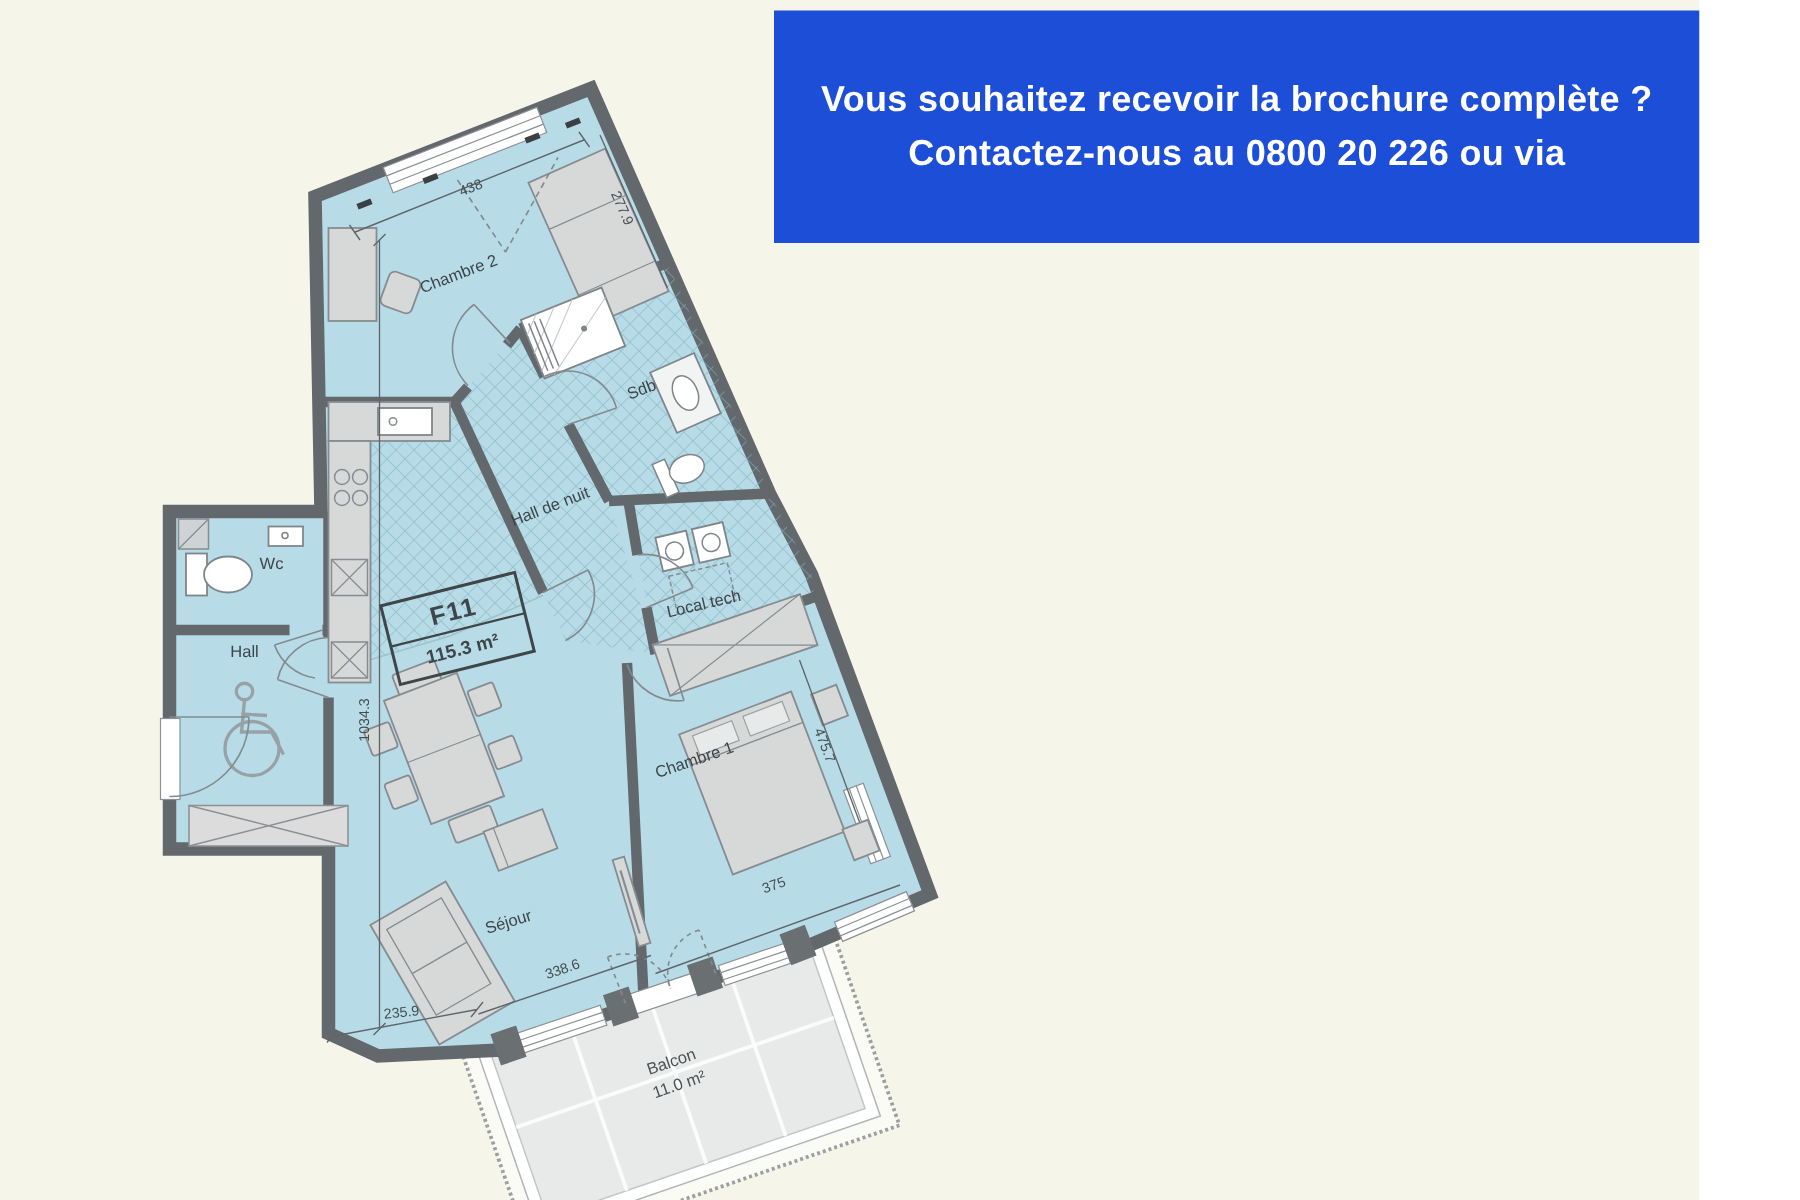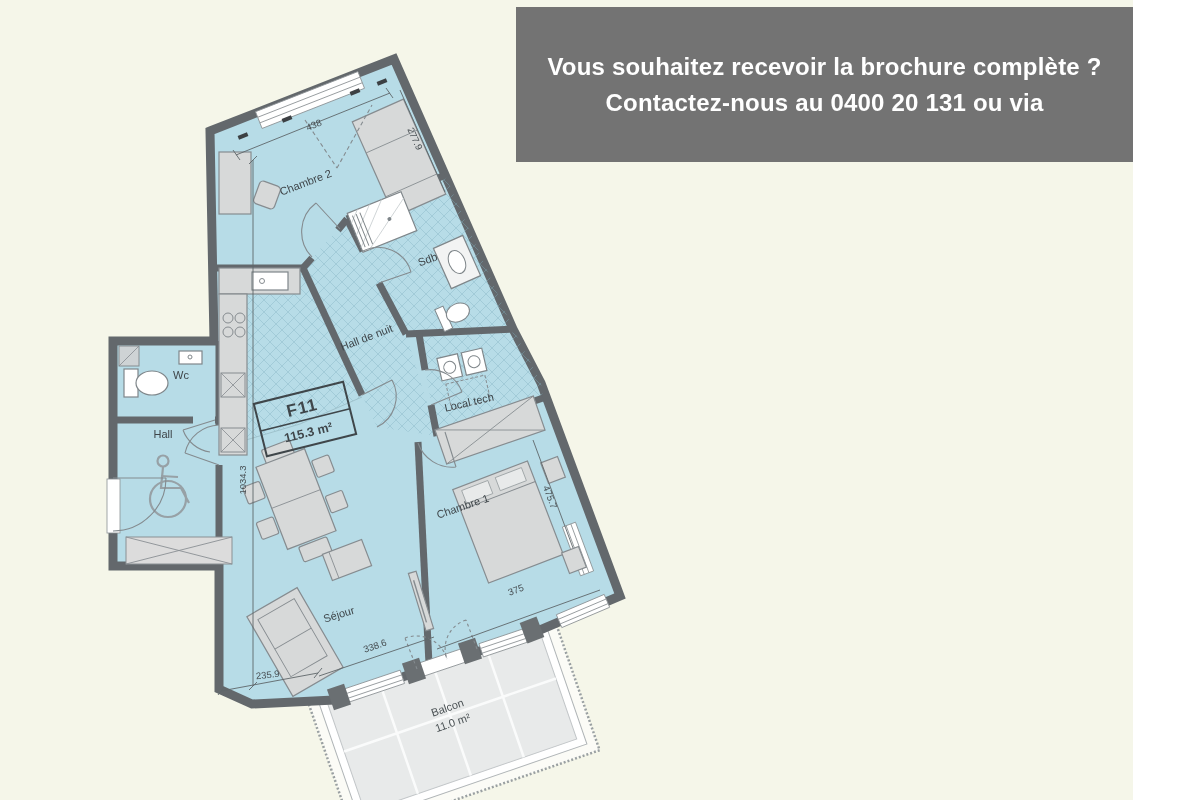--- a/index.html
+++ b/index.html
@@ -1,19 +1,19 @@
 <!DOCTYPE html>
 <html><head>
 <meta charset="utf-8">
 <style>
   html,body{margin:0;padding:0;background:#ffffff;}
   .screen{position:relative;width:1200px;height:800px;background:#f5f6e9;overflow:hidden;
           font-family:"Liberation Sans",sans-serif;}
   .white-strip{position:absolute;top:0;right:0;width:67px;height:800px;background:#ffffff;}
-  .banner{position:absolute;left:516px;top:7px;width:617px;height:155px;background:#737373;
+  .banner{position:absolute;left:516px;top:7px;width:617px;height:155px;background:#1d4ed8;
           color:#ffffff;display:flex;flex-direction:column;justify-content:center;align-items:center;
           text-align:center;font-weight:bold;font-size:24px;line-height:36px;letter-spacing:.2px;}
   .plan{position:absolute;left:0;top:0;}
   
   text{font-family:"Liberation Sans",sans-serif;fill:#3e4549;}
   .rlabel{font-size:11px;text-anchor:middle;}
   .dim{font-size:9.5px;text-anchor:middle;fill:#474e52;}
   .unitcode{font-size:17px;font-weight:bold;text-anchor:middle;fill:#3f464a;letter-spacing:1px;}
   .unitarea{font-size:12.5px;font-weight:bold;text-anchor:middle;fill:#3f464a;}
   .balclabel{font-size:11px;text-anchor:middle;fill:#4a5154;}
@@ -265,17 +265,17 @@
     <g transform="translate(305,419) rotate(-14)">
       <rect x="-46" y="-27" width="92" height="54" fill="none" stroke="#3f464a" stroke-width="2"></rect>
       <path d="M-46,1 L46,1" stroke="#3f464a" stroke-width="1.5"></path>
       <text class="unitcode" x="0" y="-6">F11</text>
       <text class="unitarea" x="0" y="18">115.3 m²</text>
     </g>
   </svg>
 
   <div class="banner">
     <div>Vous souhaitez recevoir la brochure complète ?</div>
-    <div>Contactez-nous au 0400 20 131 ou via</div>
+    <div>Contactez-nous au 0800 20 226 ou via</div>
   </div>
 
   <div class="white-strip"></div>
 </div>
 
 </body></html>

